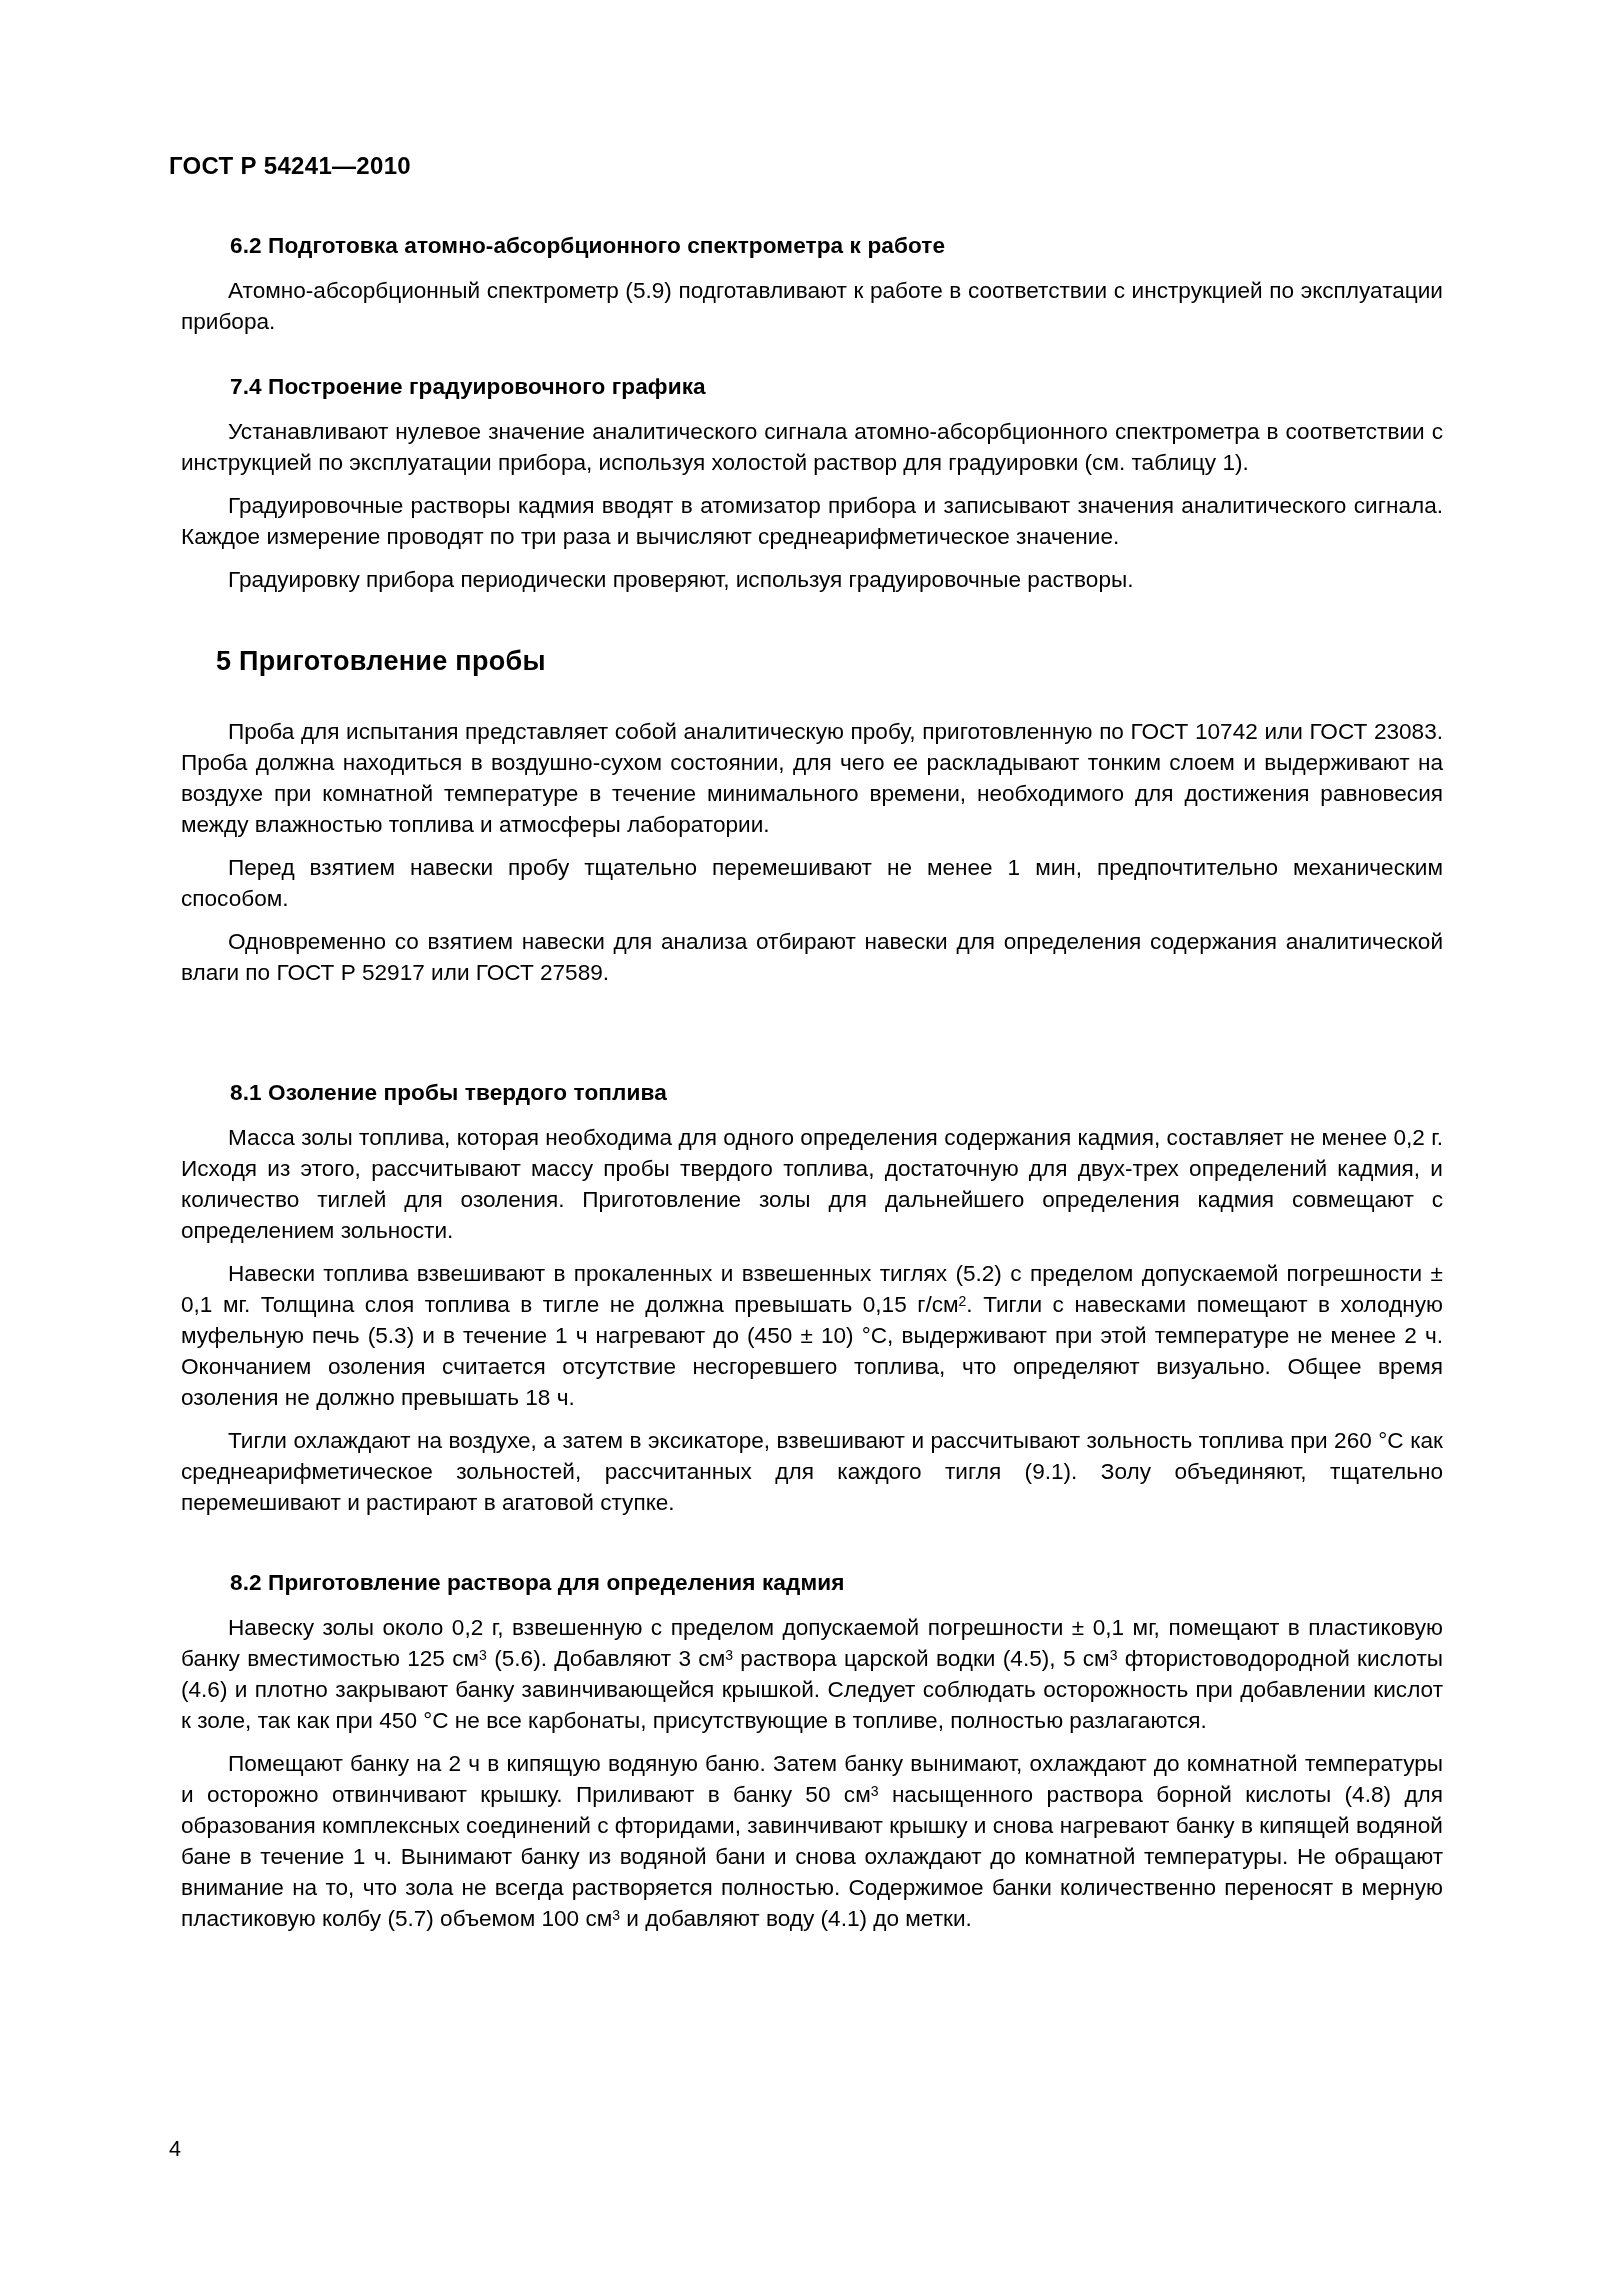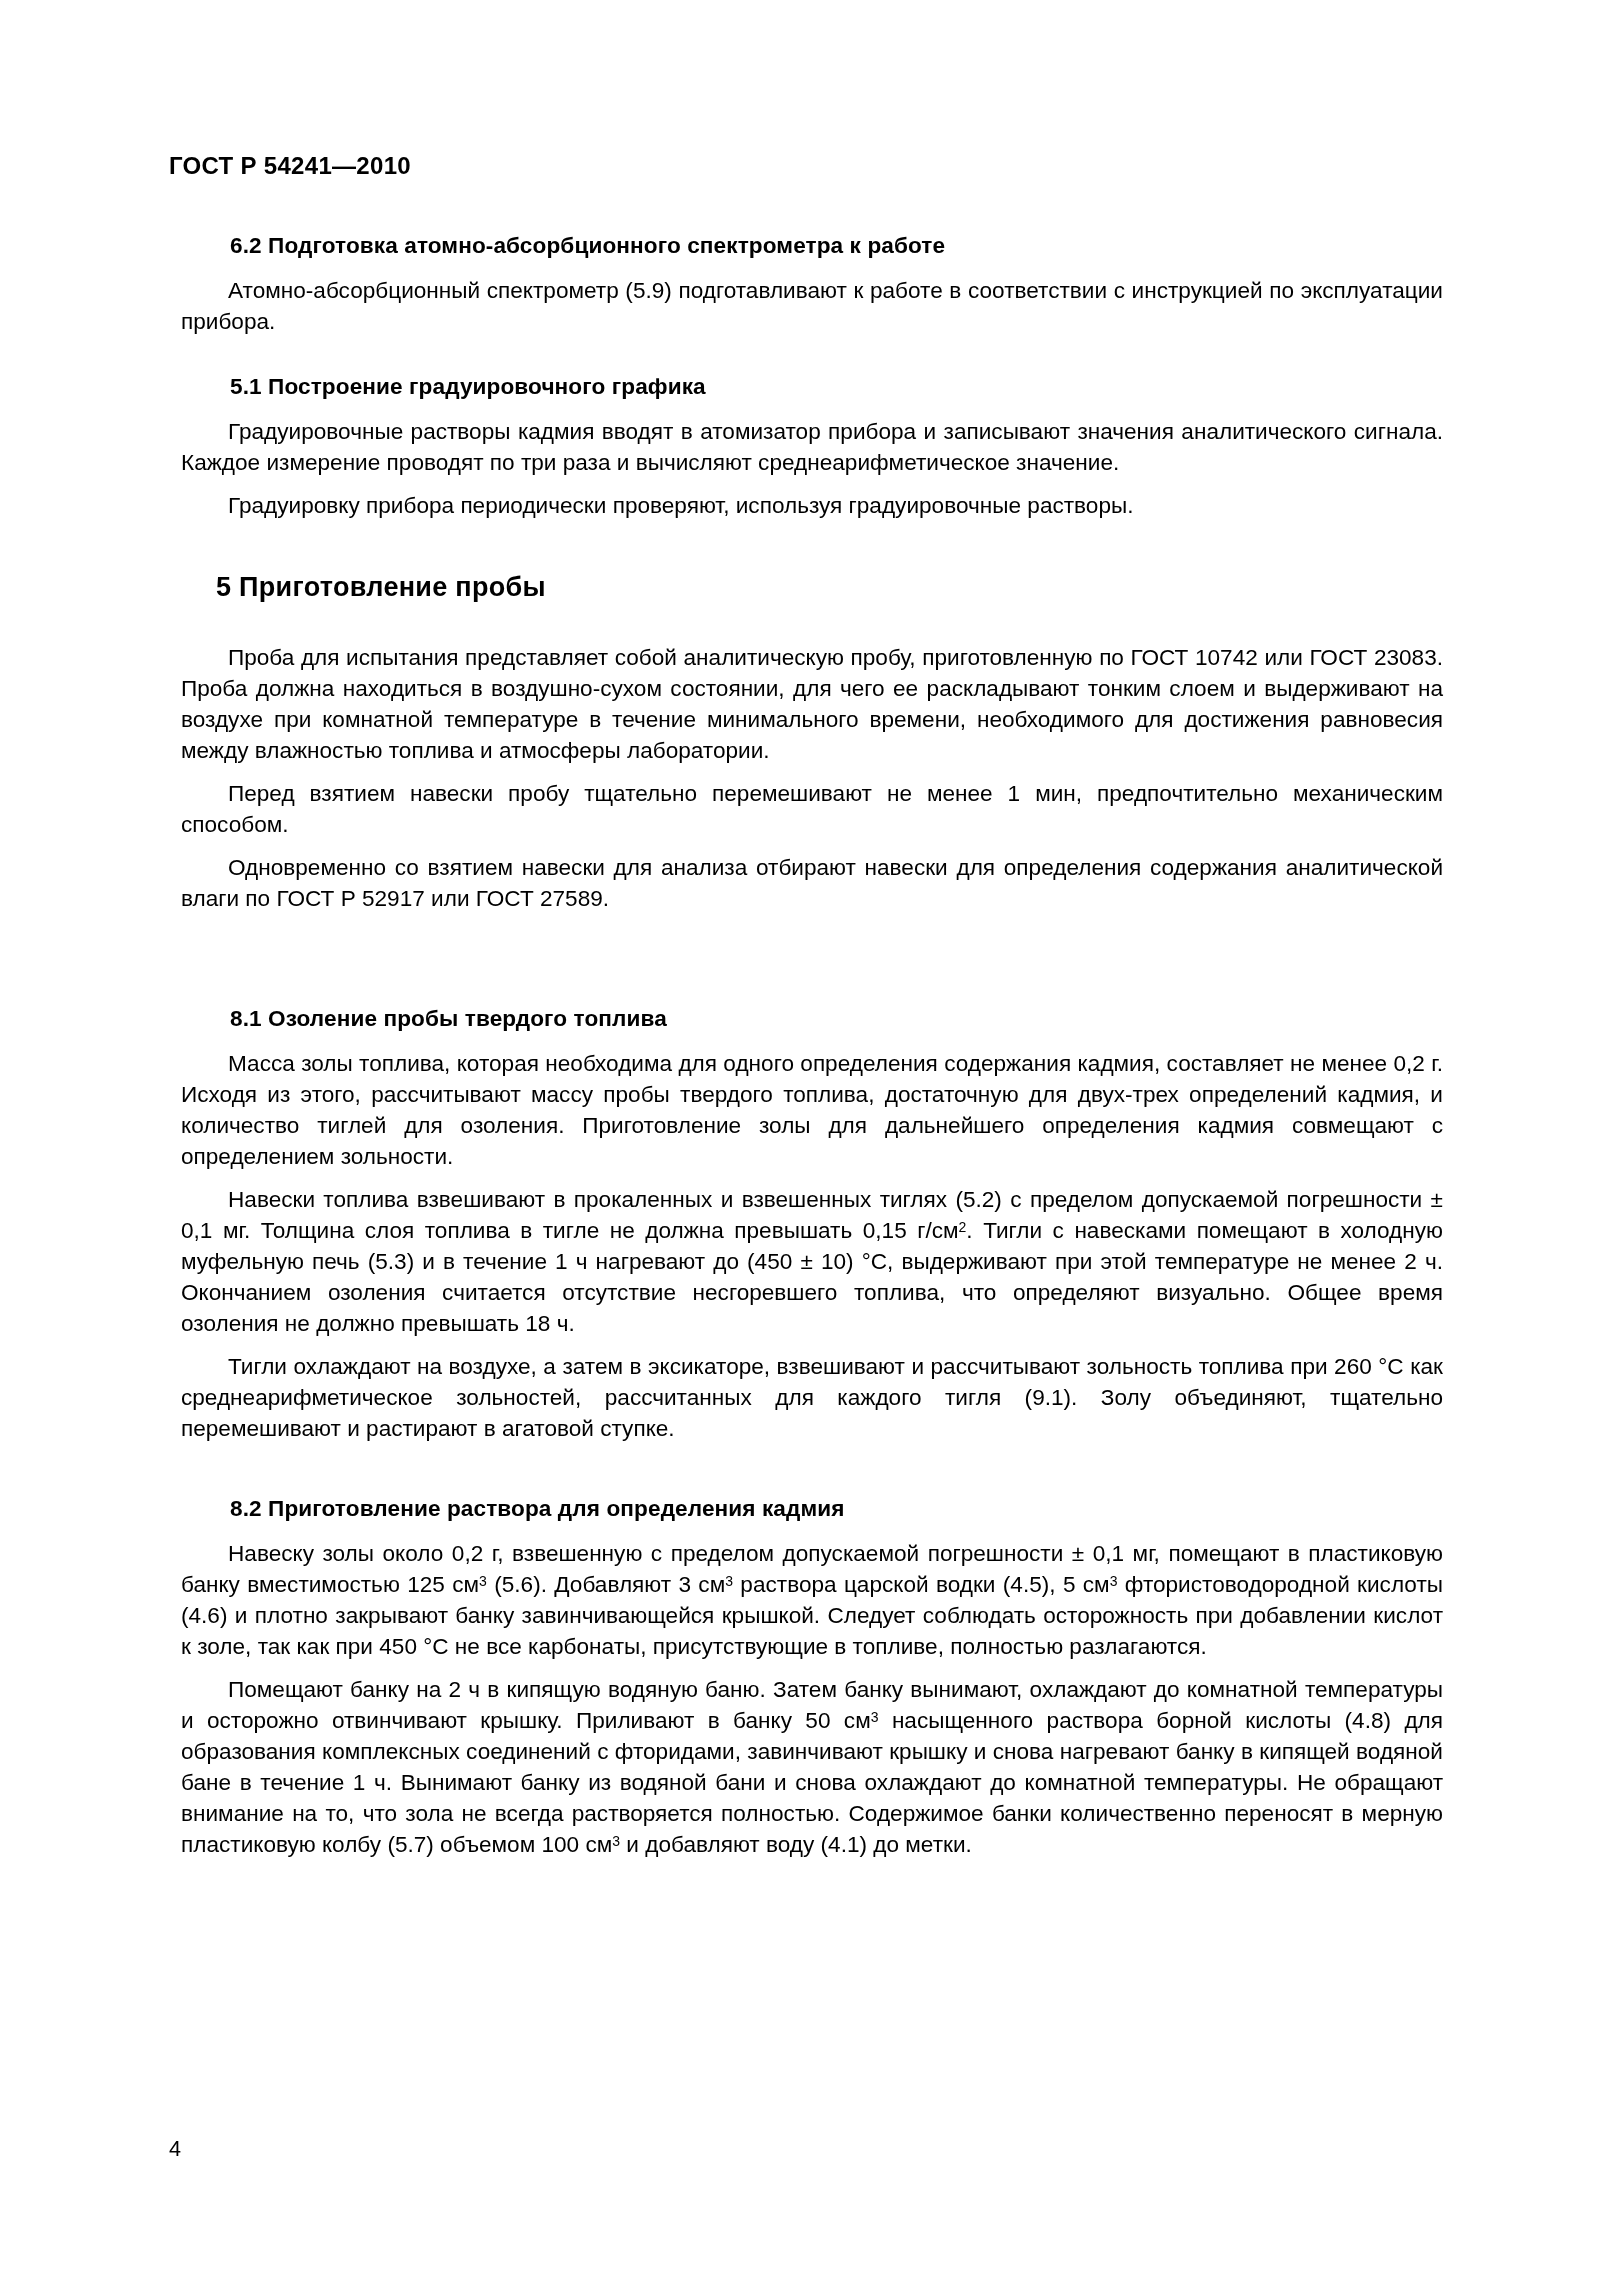--- a/index.html
+++ b/index.html
@@ -87,21 +87,22 @@
 <div class="page">
 
   <div class="header">ГОСТ Р 54241—2010</div>
 
   <div class="content">
 
     <div class="h-sub">6.2  Подготовка атомно-абсорбционного спектрометра к работе</div>
     <p class="ind">Атомно-абсорбционный спектрометр (5.9) подготавливают к работе в соответствии с инструкцией по эксплуатации прибора.</p>
 
     <div class="sp-6"></div>
-    <div class="h-sub">5.1  Построение градуировочного графика</div>
+    <div class="h-sub">7.4  Построение градуировочного графика</div>
+    <p class="ind">Устанавливают нулевое значение аналитического сигнала атомно-абсорбционного спектрометра в соответствии с инструкцией по эксплуатации прибора, используя холостой раствор для градуировки (см. таблицу 1).</p>
     <p class="ind">Градуировочные растворы кадмия вводят в атомизатор прибора и записывают значения аналитического сигнала. Каждое измерение проводят по три раза и вычисляют среднеарифметическое значение.</p>
     <p class="ind">Градуировку прибора периодически проверяют, используя градуировочные растворы.</p>
 
     <div class="sp-sec-before"></div>
     <div class="h-main">5  Приготовление пробы</div>
     <div class="sp-sec-after"></div>
     <p class="ind">Проба для испытания представляет собой аналитическую пробу, приготовленную по ГОСТ 10742 или ГОСТ 23083. Проба должна находиться в воздушно-сухом состоянии, для чего ее раскладывают тонким слоем и выдерживают на воздухе при комнатной температуре в течение минимального времени, необходимого для достижения равновесия между влажностью топлива и атмосферы лаборатории.</p>
     <p class="ind">Перед взятием навески пробу тщательно перемешивают не менее 1 мин, предпочтительно механическим способом.</p>
     <p class="ind">Одновременно со взятием навески для анализа отбирают навески для определения содержания аналитической влаги по ГОСТ Р 52917 или ГОСТ 27589.</p>
 

